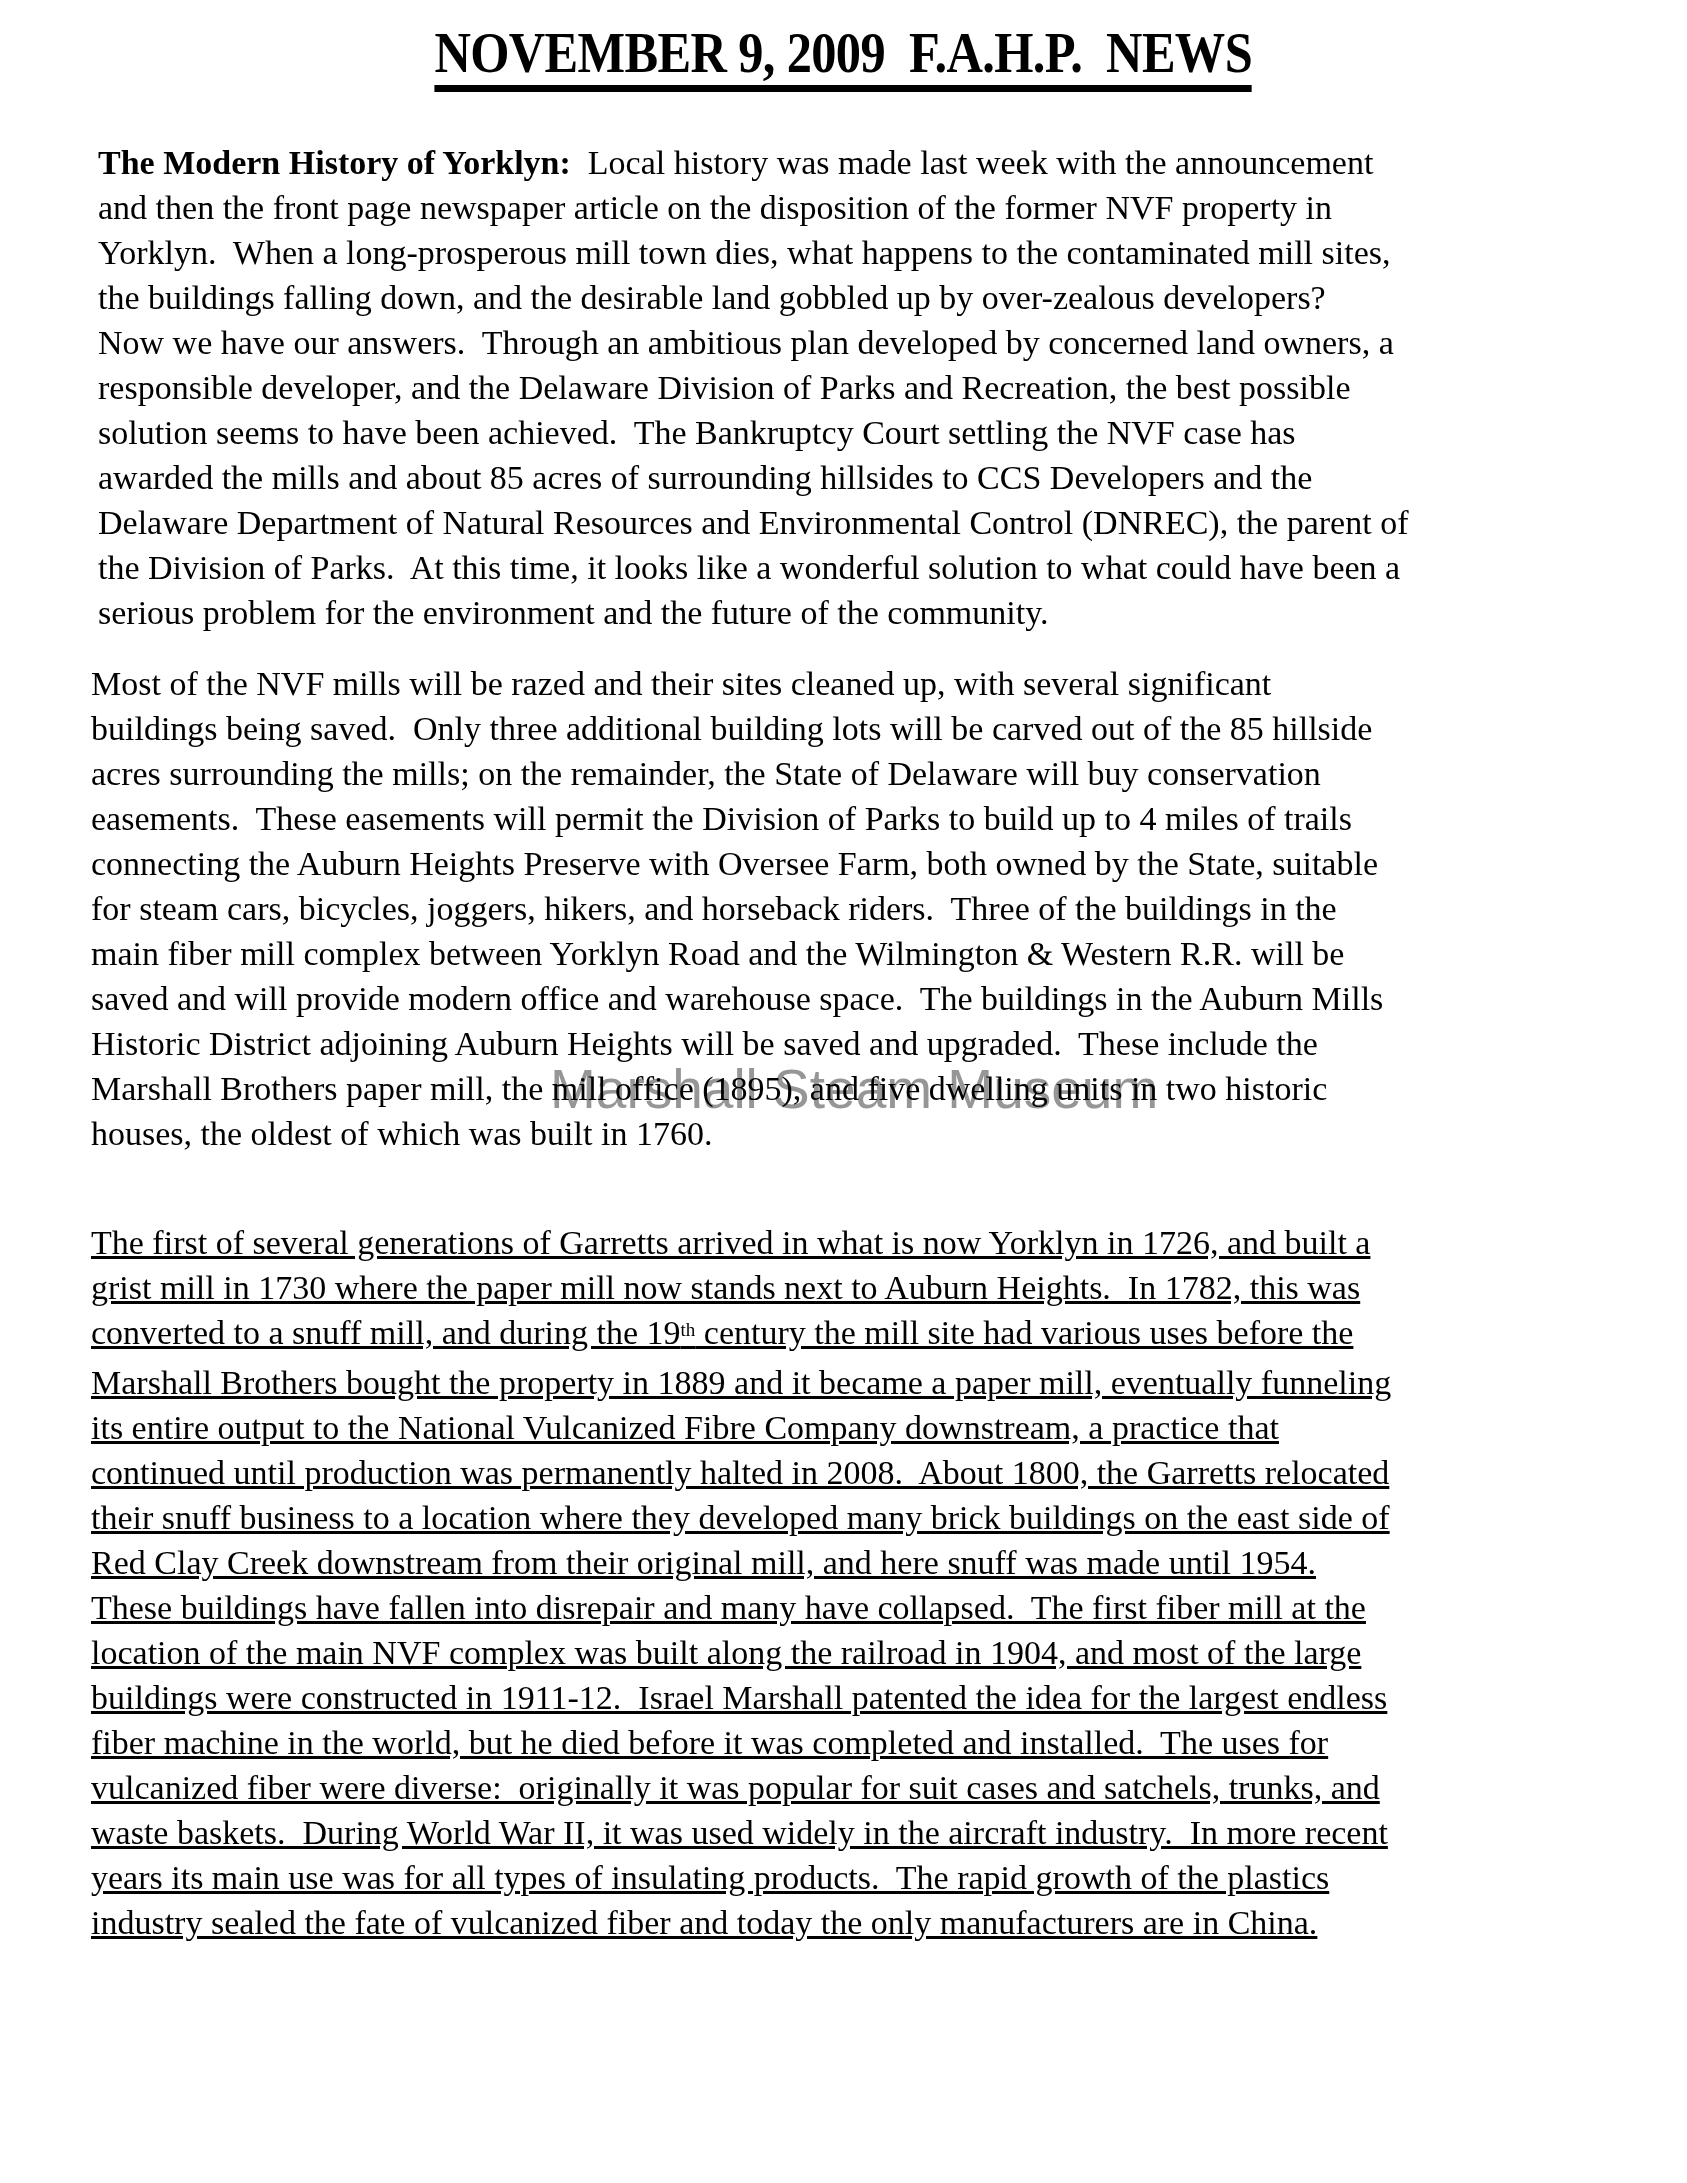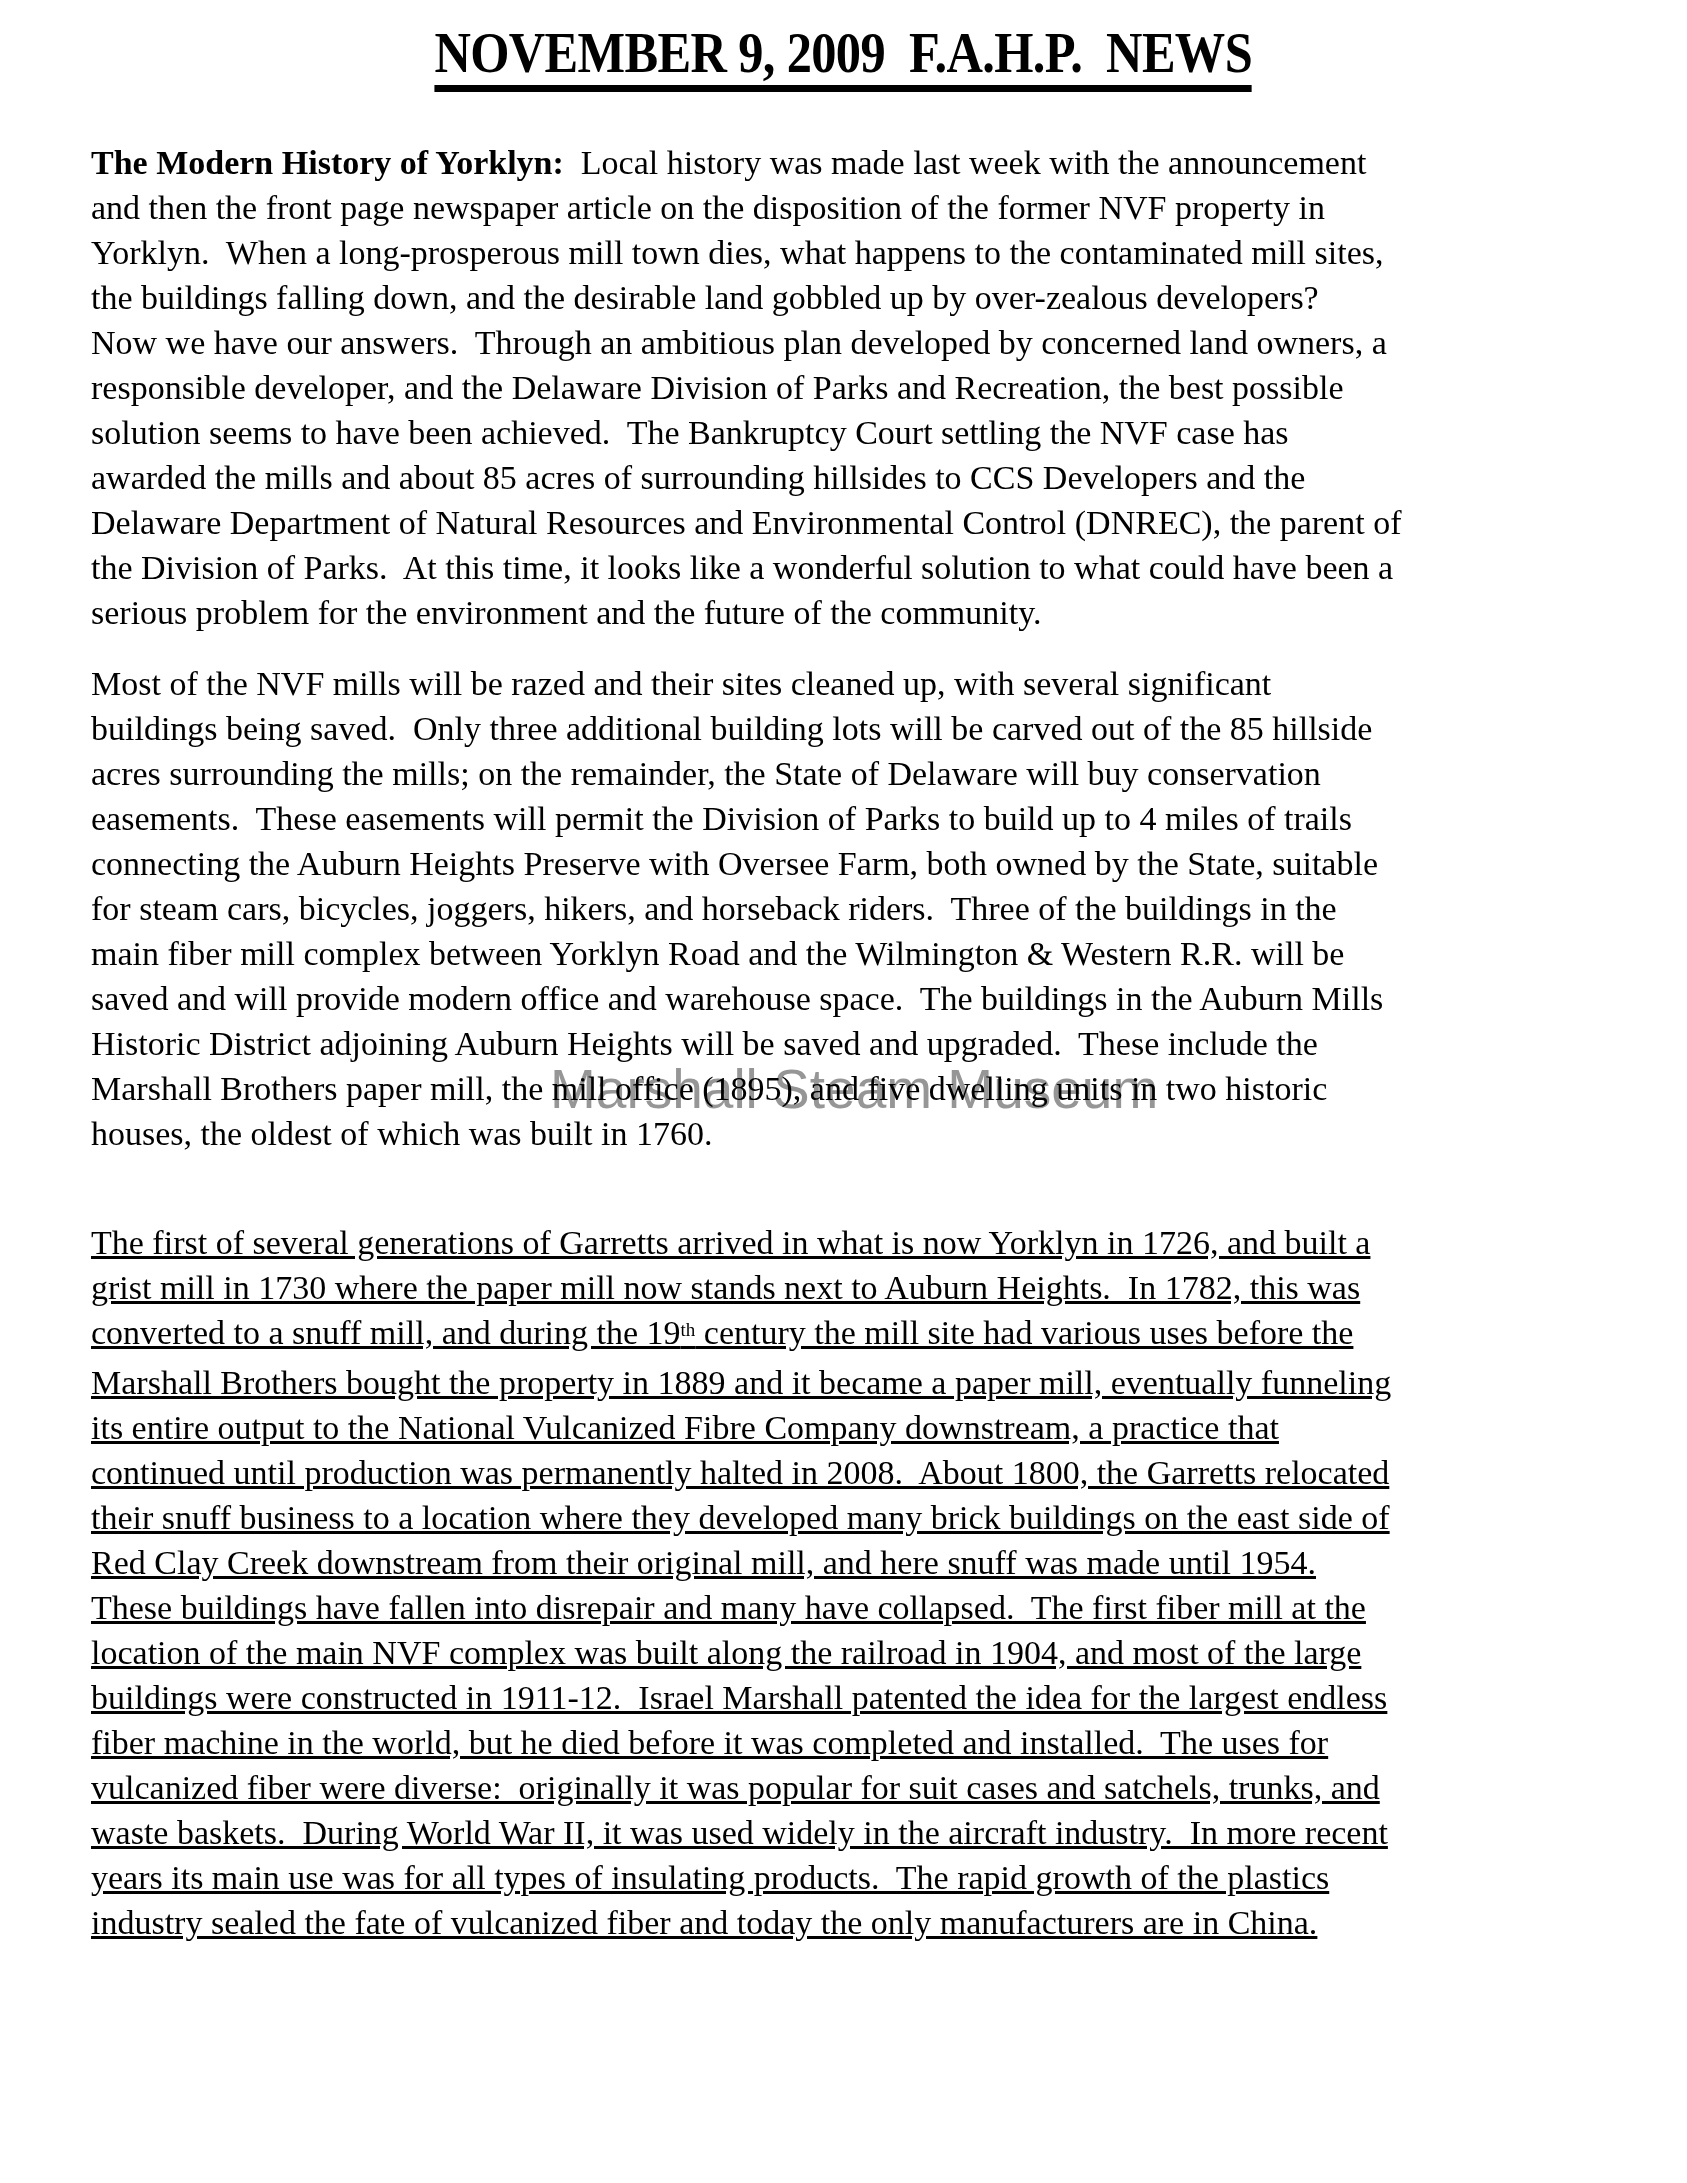--- a/index.html
+++ b/index.html
@@ -34,21 +34,21 @@
     transform: scaleX(0.90);
     transform-origin: center;
     white-space: pre;
   }
   .body-para {
     font-size: 34px;
     line-height: 45px;
     margin: 0;
     white-space: pre;
   }
-  .para-1 { margin-top: 48px; }
+  .para-1 { margin-top: 48px; margin-left: 7px; }
   .para-2 { margin-top: 26px; }
   .para-3 { margin-top: 64px; text-decoration: underline; }
   .para-4 { margin-top: 67px; }
   .lead-bold { font-weight: bold; }
   .sup {
     font-size: 19px;
     position: relative;
     top: -0.45em;
   }
   .watermark {

